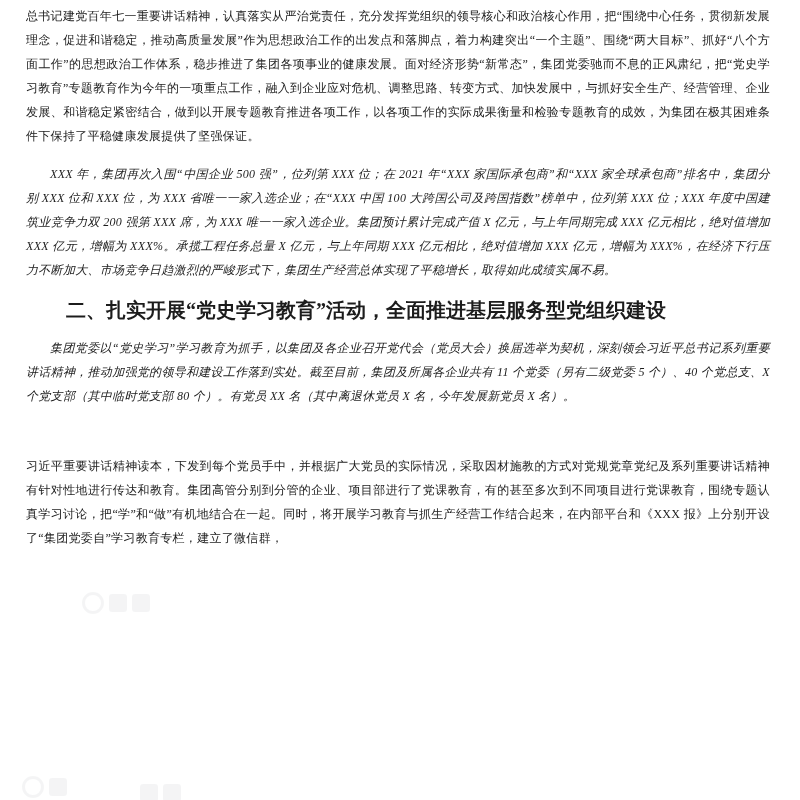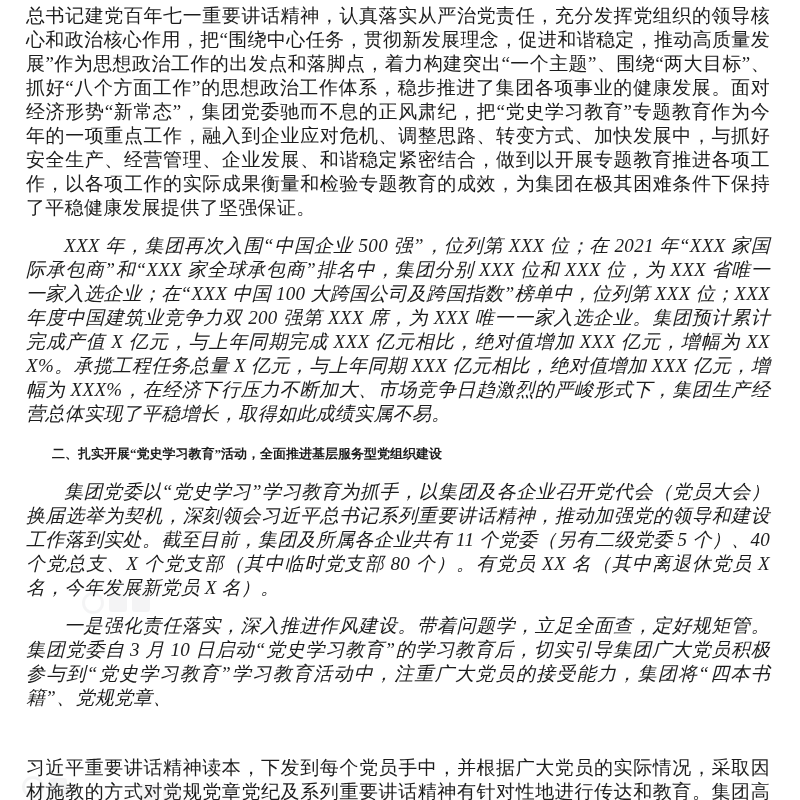--- a/index.html
+++ b/index.html
@@ -13,35 +13,35 @@
     overflow: hidden;
     position: relative;
     font-family: "Liberation Serif", "DejaVu Serif", serif;
     color: #1c1c1c;
   }
   .page {
     padding: 4px 26px 0 26px;
   }
   .para {
     margin: 0 4px 14px 0;
-    font-size: 19px;
+    font-size: 12px;
     line-height: 24px;
     text-align: justify;
     letter-spacing: 0.3px;
     word-break: break-all;
   }
   .indent {
     text-indent: 2em;
     font-style: italic;
   }
   .heading {
     font-weight: bold;
     text-indent: 2em;
     margin: 16px 0 14px 0;
-    font-size: 13px;
+    font-size: 20px;
     line-height: 24px;
   }
   .next-page {
     margin-top: 46px;
   }
   
   .watermark {
     position: absolute;
     display: flex;
     align-items: center;
@@ -72,21 +72,20 @@
 <div class="page">
 
   <p class="para">总书记建党百年七一重要讲话精神，认真落实从严治党责任，充分发挥党组织的领导核心和政治核心作用，把“围绕中心任务，贯彻新发展理念，促进和谐稳定，推动高质量发展”作为思想政治工作的出发点和落脚点，着力构建突出“一个主题”、围绕“两大目标”、抓好“八个方面工作”的思想政治工作体系，稳步推进了集团各项事业的健康发展。面对经济形势“新常态”，集团党委驰而不息的正风肃纪，把“党史学习教育”专题教育作为今年的一项重点工作，融入到企业应对危机、调整思路、转变方式、加快发展中，与抓好安全生产、经营管理、企业发展、和谐稳定紧密结合，做到以开展专题教育推进各项工作，以各项工作的实际成果衡量和检验专题教育的成效，为集团在极其困难条件下保持了平稳健康发展提供了坚强保证。</p>
 
   <p class="para indent">XXX 年，集团再次入围“中国企业 500 强”，位列第 XXX 位；在 2021 年“XXX 家国际承包商”和“XXX 家全球承包商”排名中，集团分别 XXX 位和 XXX 位，为 XXX 省唯一一家入选企业；在“XXX 中国 100 大跨国公司及跨国指数”榜单中，位列第 XXX 位；XXX 年度中国建筑业竞争力双 200 强第 XXX 席，为 XXX 唯一一家入选企业。集团预计累计完成产值 X 亿元，与上年同期完成 XXX 亿元相比，绝对值增加 XXX 亿元，增幅为 XXX%。承揽工程任务总量 X 亿元，与上年同期 XXX 亿元相比，绝对值增加 XXX 亿元，增幅为 XXX%，在经济下行压力不断加大、市场竞争日趋激烈的严峻形式下，集团生产经营总体实现了平稳增长，取得如此成绩实属不易。</p>
 
   <p class="heading">二、扎实开展“党史学习教育”活动，全面推进基层服务型党组织建设</p>
 
   <p class="para indent">集团党委以“党史学习”学习教育为抓手，以集团及各企业召开党代会（党员大会）换届选举为契机，深刻领会习近平总书记系列重要讲话精神，推动加强党的领导和建设工作落到实处。截至目前，集团及所属各企业共有 11 个党委（另有二级党委 5 个）、40 个党总支、X 个党支部（其中临时党支部 80 个）。有党员 XX 名（其中离退休党员 X 名，今年发展新党员 X 名）。</p>
 
-  <p class="para indent">一是强化责任落实，深入推进作风建设。带着问题学，立足全面查，定好规矩管。集团党委自 3 月 10 日启动“党史学习教育”的学习教育后，切实引导集团广大党员积极参与到“党史学习教育”学习教育活动中，注重广大党员的接受能力，集团将“四本书籍”、党规党章、</p>
 
   <p class="para next-page">习近平重要讲话精神读本，下发到每个党员手中，并根据广大党员的实际情况，采取因材施教的方式对党规党章党纪及系列重要讲话精神有针对性地进行传达和教育。集团高管分别到分管的企业、项目部进行了党课教育，有的甚至多次到不同项目进行党课教育，围绕专题认真学习讨论，把“学”和“做”有机地结合在一起。同时，将开展学习教育与抓生产经营工作结合起来，在内部平台和《XXX 报》上分别开设了“集团党委自”学习教育专栏，建立了微信群，</p>
 
 </div>
 
 <div class="watermark wm-1">
   <span class="wm-circle"></span>
   <span class="wm-block"></span>
   <span class="wm-block"></span>
 </div>

